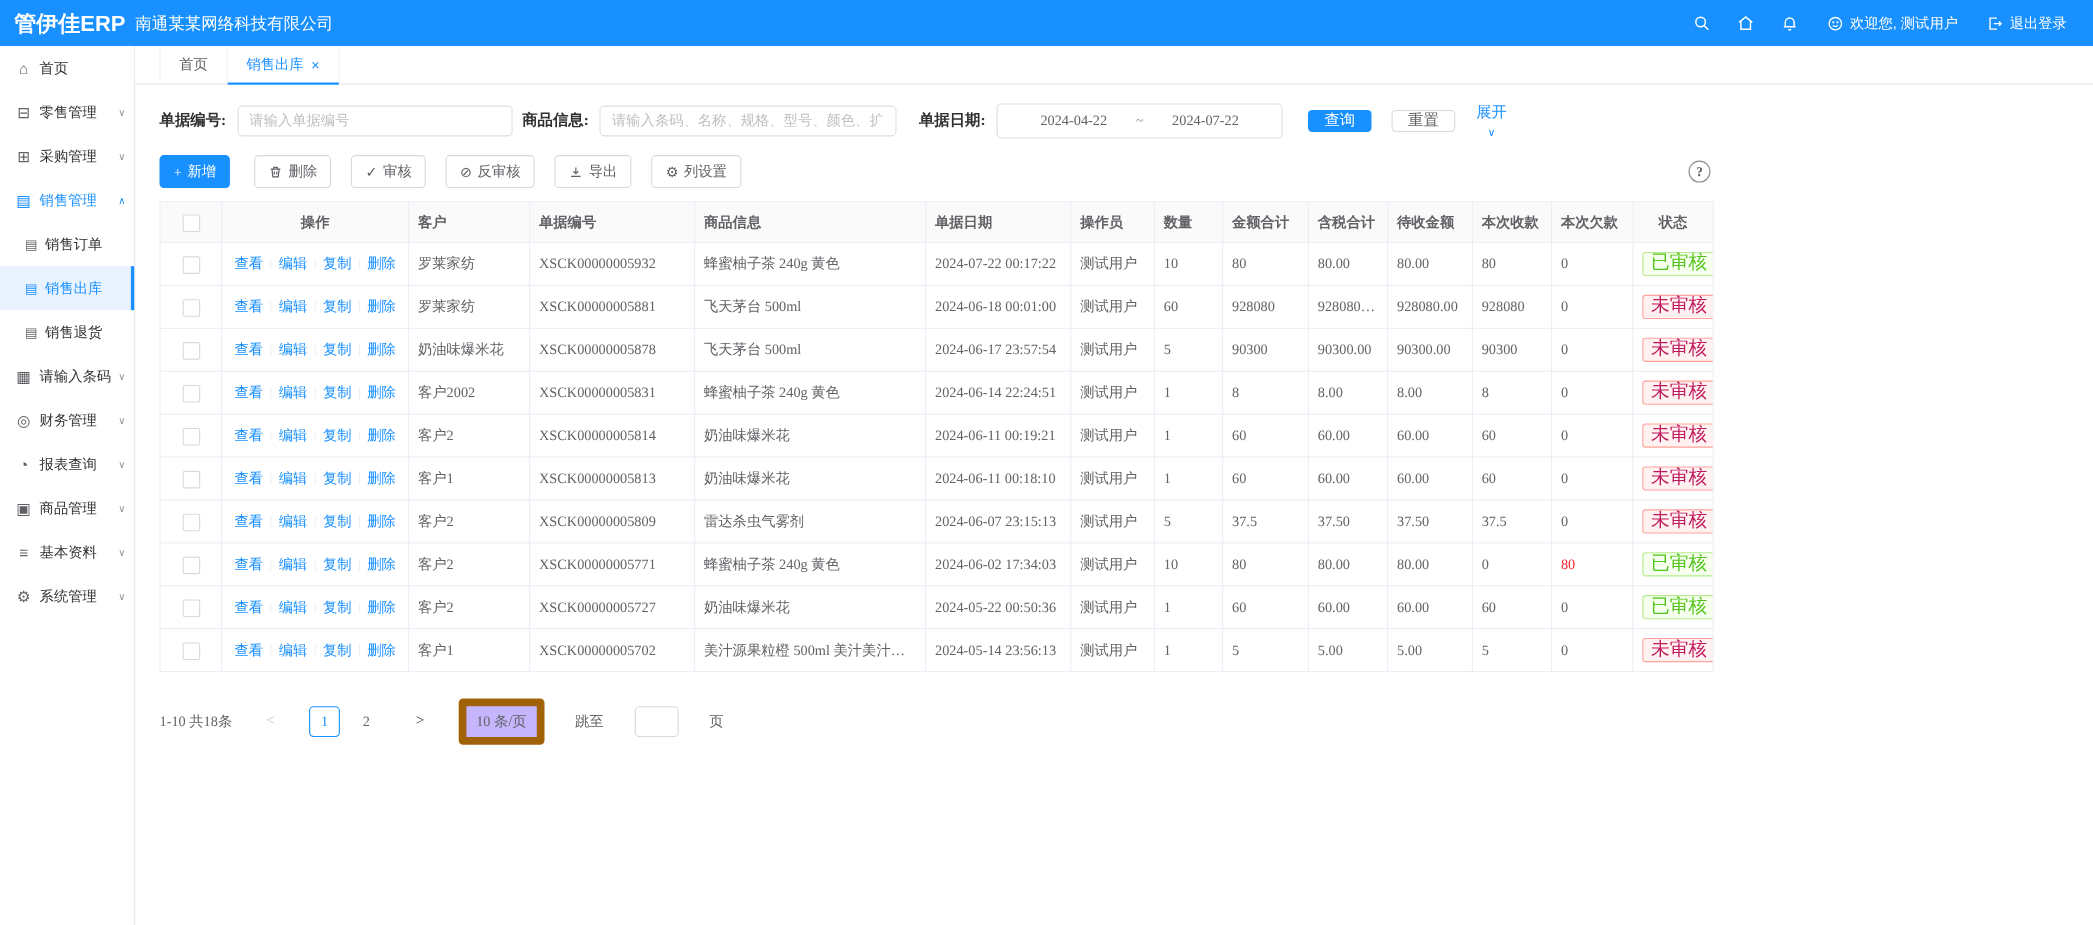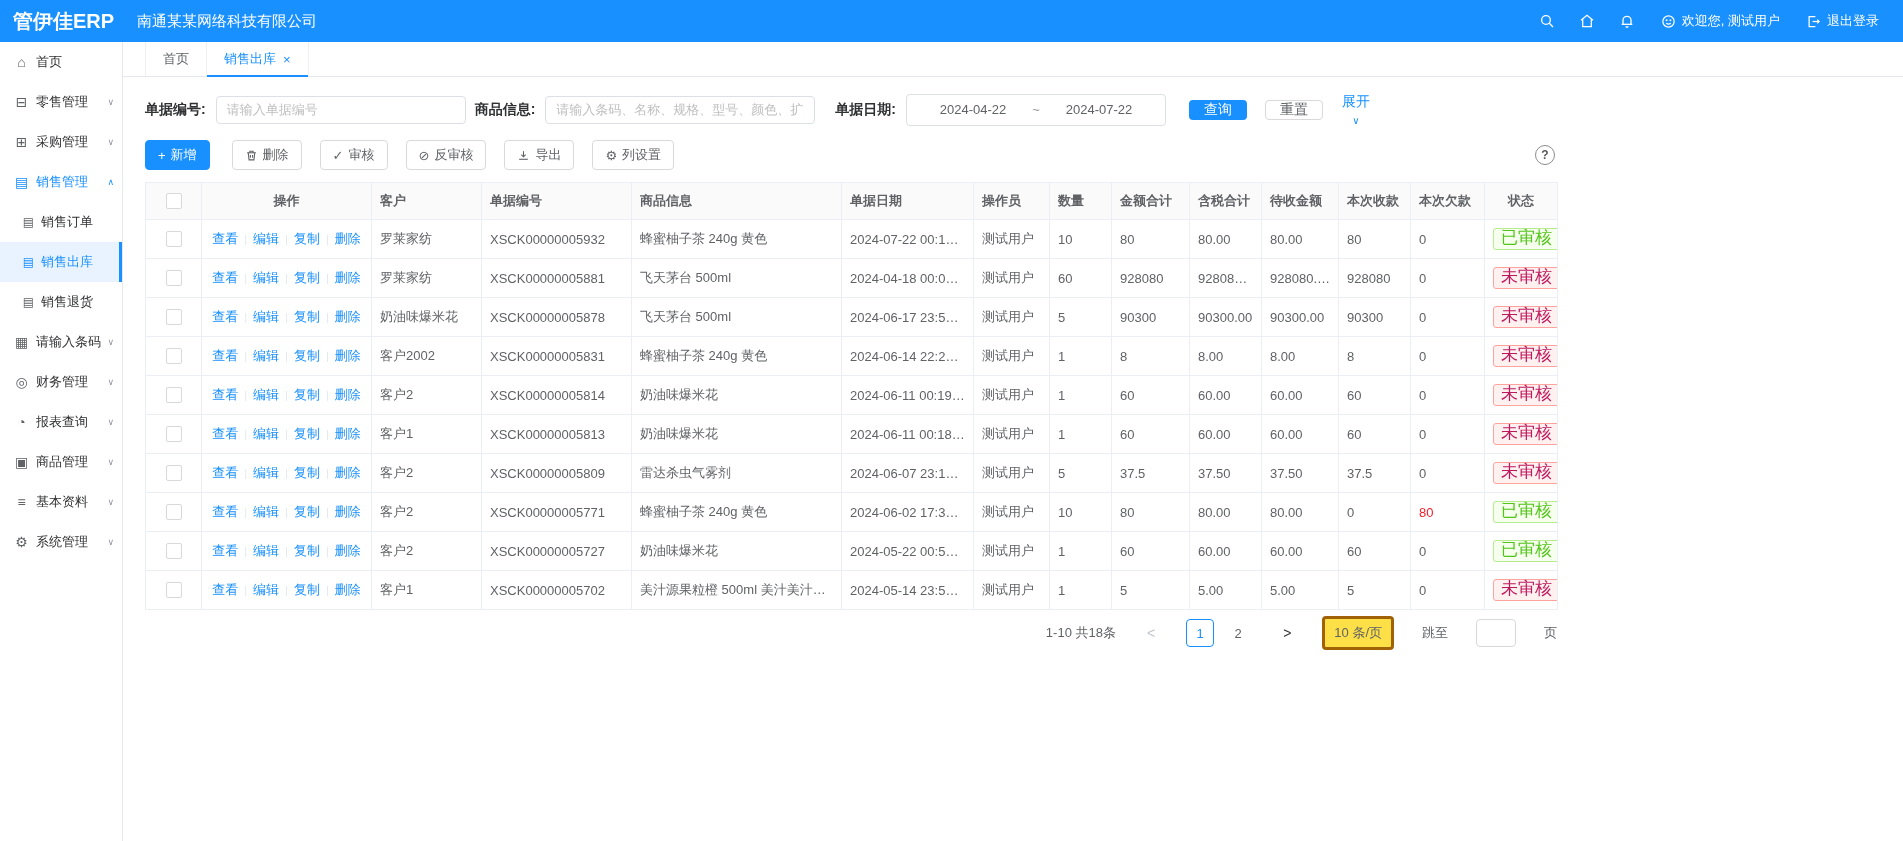--- a/index.html
+++ b/index.html
@@ -1,21 +1,21 @@
 <!DOCTYPE html>
 <html><head>
 <meta charset="utf-8">
 <style>
   html,body{margin:0;padding:0;}
   body{width:1903px;height:841px;overflow:hidden;background:#fff;
        font-family:"Liberation Sans","DejaVu Sans",sans-serif;font-size:13px;color:#606266;}
   
   .topbar{height:42px;background:#1890ff;display:flex;align-items:center;color:#fff;}
   .logo{flex:0 0 123px;width:123px;font-size:20px;font-weight:bold;padding-left:13px;box-sizing:border-box;white-space:nowrap;}
-  .company{font-size:15px;margin-left:14px;white-space:nowrap;}
+  .company{font-size:15px;margin-left:0;white-space:nowrap;}
   .top-right{margin-left:auto;display:flex;align-items:center;padding-right:24px;}
   .top-icon{display:flex;align-items:center;margin-left:24px;cursor:pointer;}
   .top-user,.top-logout{display:flex;align-items:center;gap:6px;margin-left:26px;font-size:13px;cursor:pointer;white-space:nowrap;}
   
   .frame{display:flex;height:799px;}
   .sidebar{flex:0 0 123px;width:123px;border-right:1px solid #e8e8e8;background:#fff;box-sizing:border-box;}
   .side-item{height:40px;display:flex;align-items:center;padding:0 8px 0 13px;font-size:13px;color:#303133;cursor:pointer;}
   .side-icon{width:17px;flex:0 0 17px;font-size:14px;color:#606266;margin-right:6px;text-align:center;}
   .chev{margin-left:auto;font-size:9px;color:#909399;}
   .side-item.parent-active,.side-item.parent-active .side-icon,.side-item.parent-active .chev{color:#1890ff;}
@@ -25,21 +25,21 @@
   .side-sub.active .side-icon{color:#1890ff;}
   .main{flex:1;display:flex;flex-direction:column;min-width:0;}
   
   .tabbar{height:34px;border-bottom:1px solid #e4e7ed;display:flex;align-items:stretch;padding-left:22px;background:#fff;}
   .tab{display:flex;align-items:center;gap:7px;padding:0 17px;font-size:13px;color:#606266;cursor:pointer;position:relative;border-right:1px solid #f0f0f0;}
   .tab:first-child{border-left:1px solid #f0f0f0;}
   .tab.active{color:#1890ff;}
   .tab.active:after{content:"";position:absolute;left:0;right:0;bottom:-1px;height:2px;background:#1890ff;}
   .tab .close{font-size:13px;line-height:1;}
   
-  .content{padding:16px 0 0 22px;}
+  .content{padding:16px 0 0 22px;font-family:Liberation Serif, serif;}
   .inner{width:1412px;}
   .filters{display:flex;align-items:center;}
   .f-label{font-size:14px;color:#303133;font-weight:600;margin-right:10px;white-space:nowrap;}
   .f-input{height:28px;border:1px solid #dcdfe6;border-radius:4px;padding:0 10px;font-size:13px;color:#606266;outline:none;box-sizing:border-box;font-family:inherit;background:#fff;}
   .f-input::placeholder{color:#bfbfbf;}
   .daterange{height:32px;width:260px;border:1px solid #dcdfe6;border-radius:4px;display:flex;align-items:center;justify-content:center;gap:26px;box-sizing:border-box;font-size:13px;color:#606266;cursor:pointer;background:#fff;}
   .btn{height:20px;border-radius:4px;border:1px solid transparent;font-size:14px;display:inline-flex;align-items:center;justify-content:center;padding:0 14px;cursor:pointer;box-sizing:border-box;font-family:inherit;}
   .btn-primary{background:#1890ff;color:#fff;}
   .btn-default{background:#fff;border-color:#d9d9d9;color:#606266;}
   .link{color:#1890ff;cursor:pointer;flex-direction:column;}
@@ -58,27 +58,27 @@
   td{height:39px;font-size:13px;color:#606266;background:#fff;}
   th.c,td.c{text-align:center;}
   .acts{display:flex;align-items:center;justify-content:center;}
   .acts .sep{color:#e4e7ed;margin:0 6px;font-size:11px;}
   .checkbox{width:14px;height:14px;border:1px solid #d9d9d9;border-radius:2px;background:#fff;display:inline-block;vertical-align:middle;cursor:pointer;}
   .badge{display:inline-block;height:20px;line-height:18px;padding:0 7px;border-radius:3px;font-size:17px;border:1px solid;}
   .badge.success{color:#52c41a;border-color:#b7eb8f;background:#f6ffed;}
   .badge.danger{color:#be185d;border-color:#ffa39e;background:#fff1f0;}
   td.red{color:#f5222d;}
   
-  .pager{width:1412px;display:flex;align-items:center;justify-content:flex-end;margin-top:6px;gap:28px;font-size:13px;color:#606266;}
+  .pager{width:1412px;display:flex;align-items:center;margin-top:24px;gap:28px;font-size:13px;color:#606266;}
   .pages{display:flex;gap:10px;}
   .pnum{min-width:28px;height:28px;display:flex;align-items:center;justify-content:center;border-radius:4px;cursor:pointer;box-sizing:border-box;}
   .pnum.cur{border:1px solid #1890ff;color:#1890ff;}
   .parrow{color:#303133;cursor:pointer;padding:0 3px;font-size:14px;}
   .parrow.dis{color:#c0c4cc;}
-  .psize{height:28px;border:3px solid #a16207;border-radius:4px;display:flex;align-items:center;padding:0 9px;cursor:pointer;background:#fde047;}
+  .psize{height:28px;border:7px solid #a16207;border-radius:4px;display:flex;align-items:center;padding:0 9px;cursor:pointer;background:#c4b5fd;}
   .pjump{width:40px;height:28px;border:1px solid #d9d9d9;border-radius:4px;box-sizing:border-box;text-align:center;font-family:inherit;font-size:13px;outline:none;}
   svg{display:block;}
 </style>
 </head>
 <body>
 
 <div>
 
   <header class="topbar">
     <div class="logo">管伊佳ERP</div>
@@ -337,21 +337,21 @@
                       <span class="link">编辑</span>
                       <span class="sep">|</span>
                       <span class="link">复制</span>
                       <span class="sep">|</span>
                       <span class="link">删除</span>
                     </div>
                   </td>
                   <td>罗莱家纺</td>
                   <td>XSCK00000005881</td>
                   <td>飞天茅台 500ml</td>
-                  <td>2024-04-18 00:01:00</td>
+                  <td>2024-06-18 00:01:00</td>
                   <td>测试用户</td>
                   <td>60</td>
                   <td>928080</td>
                   <td>928080.00</td>
                   <td>928080.00</td>
                   <td>928080</td>
                   <td>0</td>
                   <td class="c"><span class="badge danger">未审核</span></td>
                 </tr>
                 <tr>

